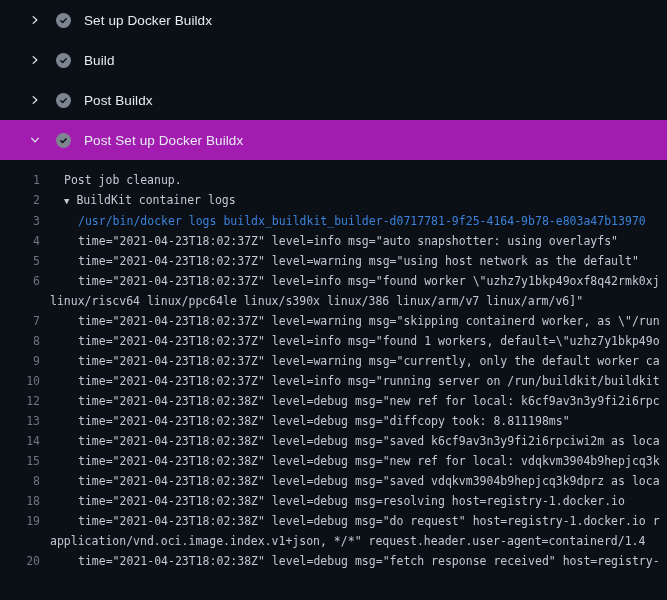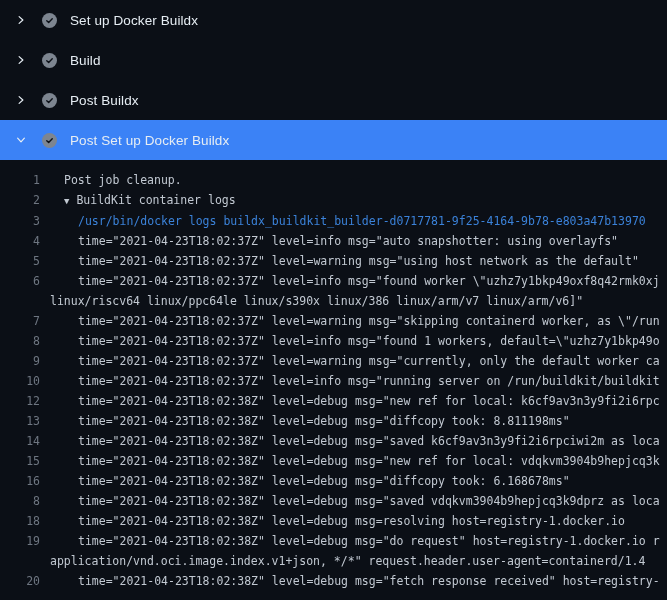--- a/index.html
+++ b/index.html
@@ -9,24 +9,24 @@
     font-family: "Liberation Sans", sans-serif;
   }
   .viewport { width: 667px; height: 600px; overflow: hidden; position: relative; }
 
   
   .steps { width: 667px; }
   .step-row {
     height: 40px;
     display: flex;
     align-items: center;
-    padding-left: 13px;
+    padding-left: 27px;
     cursor: pointer;
   }
-  .step-row.expanded { background: #3b82f6; align-items: center; }
+  .step-row.expanded { background: #a21caf; align-items: center; }
   .chev {
     width: 16px; height: 16px;
     flex: 0 0 16px;
     display: flex; align-items: center; justify-content: center;
     color: #e6edf3;
   }
   .chev svg { display: block; transition: transform .1s; }
   .step-row.expanded .chev svg { transform: rotate(90deg); }
   .badge {
     width: 15px; height: 15px;
@@ -210,24 +210,20 @@
   <div class="log-row">
     <span class="lnum">14</span>
     <span class="ltxt child">time="2021-04-23T18:02:38Z" level=debug msg="saved k6cf9av3n3y9fi2i6rpciwi2m as loca</span>
   </div>
 
   <div class="log-row">
     <span class="lnum">15</span>
     <span class="ltxt child">time="2021-04-23T18:02:38Z" level=debug msg="new ref for local: vdqkvm3904b9hepjcq3k</span>
   </div>
 
-  <div class="log-row">
-    <span class="lnum">16</span>
-    <span class="ltxt child">time="2021-04-23T18:02:38Z" level=debug msg="diffcopy took: 6.168678ms"</span>
-  </div>
 
   <div class="log-row">
     <span class="lnum">8</span>
     <span class="ltxt child">time="2021-04-23T18:02:38Z" level=debug msg="saved vdqkvm3904b9hepjcq3k9dprz as loca</span>
   </div>
 
   <div class="log-row">
     <span class="lnum">18</span>
     <span class="ltxt child">time="2021-04-23T18:02:38Z" level=debug msg=resolving host=registry-1.docker.io</span>
   </div>

